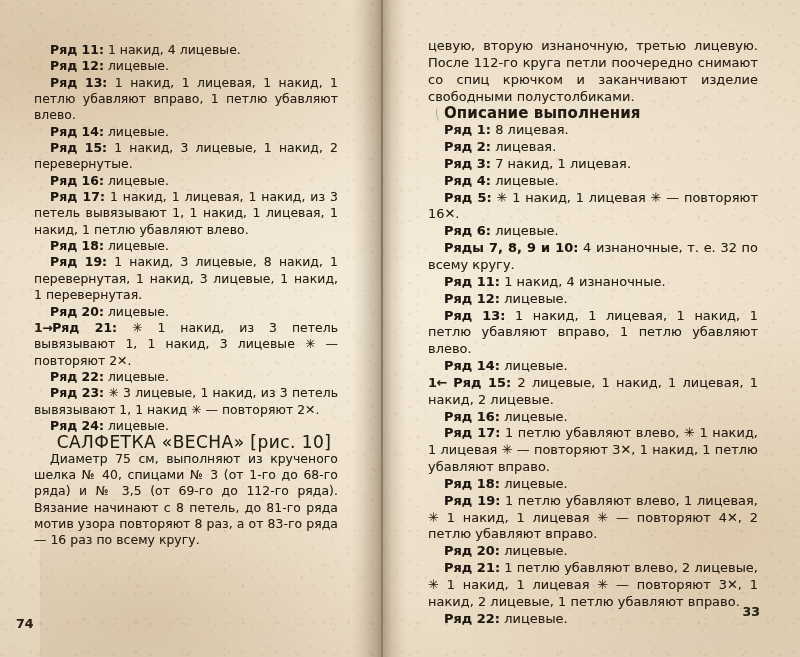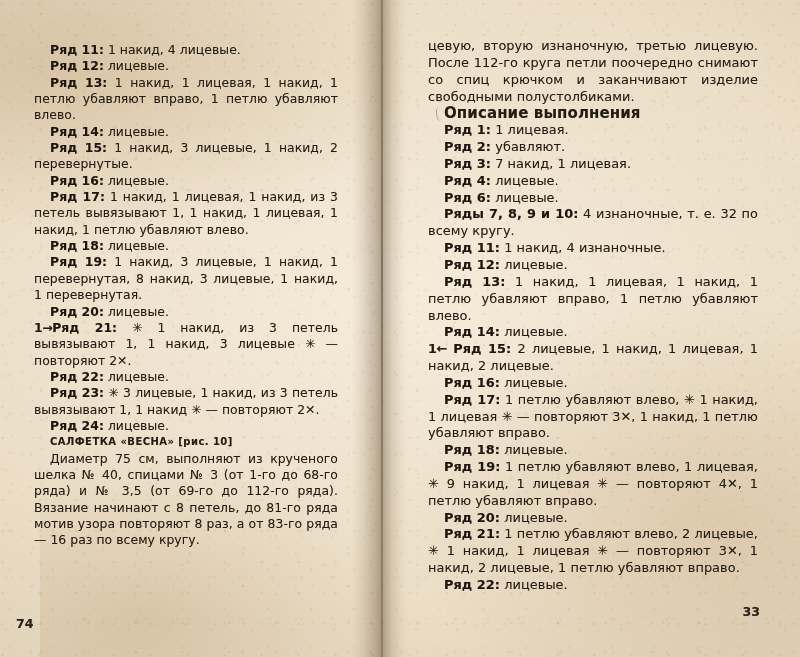--- a/index.html
+++ b/index.html
@@ -110,26 +110,26 @@
   }
   .col p.noindent { text-indent: 0; }
 
   b, .rowlbl {
     font-weight: bold;
     color: #1d1610;
   }
 
   
   .sec-head {
-    font-weight: bold;
-    font-size: 10px;
+    font-weight: normal;
+    font-size: 17px;
     letter-spacing: .45px;
     margin: 17px 0 10px 12px;
     text-indent: 0;
-    text-align: left;
+    text-align: center;
   }
   .sub-head {
     font-weight: bold;
     font-size: 15px;
     margin: 17px 0 9px 22px;
     text-indent: 0;
     text-align: left;
     letter-spacing: .1px;
   }
 
@@ -184,21 +184,21 @@
     <div class="col">
 
       <p><b class="rowlbl">Ряд 11:</b><span> 1 накид, 4 лицевые.</span></p>
       <p><b class="rowlbl">Ряд 12:</b><span> лицевые.</span></p>
       <p><b class="rowlbl">Ряд 13:</b><span> 1 накид, 1 лицевая, 1 накид, 1 петлю убавляют вправо, 1 петлю убавляют влево.</span></p>
       <p><b class="rowlbl">Ряд 14:</b><span> лицевые.</span></p>
       <p><b class="rowlbl">Ряд 15:</b><span> 1 накид, 3 лицевые, 1 накид, 2 перевернутые.</span></p>
       <p><b class="rowlbl">Ряд 16:</b><span> лицевые.</span></p>
       <p><b class="rowlbl">Ряд 17:</b><span> 1 накид, 1 лицевая, 1 накид, из 3 петель вывязывают 1, 1 накид, 1 лицевая, 1 накид, 1 петлю убавляют влево.</span></p>
       <p><b class="rowlbl">Ряд 18:</b><span> лицевые.</span></p>
-      <p><b class="rowlbl">Ряд 19:</b><span> 1 накид, 3 лицевые, 1 накид, 1 перевернутая, 8 накид, 3 лицевые, 1 накид, 1 перевернутая.</span></p>
+      <p><b class="rowlbl">Ряд 19:</b><span> 1 накид, 3 лицевые, 8 накид, 1 перевернутая, 1 накид, 3 лицевые, 1 накид, 1 перевернутая.</span></p>
       <p><b class="rowlbl">Ряд 20:</b><span> лицевые.</span></p>
 
       <p class="noindent marker"><span class="mk">1→</span><b class="rowlbl">Ряд 21:</b><span> ✳ 1 накид, из 3 петель вывязывают 1, 1 накид, 3 лицевые ✳ — повторяют 2✕.</span></p>
 
       <p><b class="rowlbl">Ряд 22:</b><span> лицевые.</span></p>
       <p><b class="rowlbl">Ряд 23:</b><span> ✳ 3 лицевые, 1 накид, из 3 петель вывязывают 1, 1 накид ✳ — повторяют 2✕.</span></p>
       <p><b class="rowlbl">Ряд 24:</b><span> лицевые.</span></p>
 
       <p class="sec-head">САЛФЕТКА «ВЕСНА» [рис. 10]</p>
 
@@ -212,37 +212,38 @@
   <div class="page page-right">
     <div class="col">
 
       <p class="noindent">цевую, вторую изнаночную, третью лицевую. После 112-го круга петли поочередно снимают со спиц крючком и заканчивают изделие свободными полустолбиками.</p>
 
       <div style="position:relative;">
         <span class="tick"></span>
         <p class="sub-head">Описание выполнения</p>
       </div>
 
-      <p><b class="rowlbl">Ряд 1:</b><span> 1 лицевая.</span></p>
-      <p><b class="rowlbl">Ряд 2:</b><span> убавляют.</span></p>
+      <p><b class="rowlbl">Ряд 1:</b><span> 8 лицевая.</span></p>
+      <p><b class="rowlbl">Ряд 2:</b><span> лицевая.</span></p>
       <p><b class="rowlbl">Ряд 3:</b><span> 7 накид, 1 лицевая.</span></p>
       <p><b class="rowlbl">Ряд 4:</b><span> лицевые.</span></p>
+      <p><b class="rowlbl">Ряд 5:</b><span> ✳ 1 накид, 1 лицевая ✳ — повторяют 16✕.</span></p>
       <p><b class="rowlbl">Ряд 6:</b><span> лицевые.</span></p>
       <p><b class="rowlbl">Ряды 7, 8, 9 и 10:</b><span> 4 изнаночные, т. е. 32 по всему кругу.</span></p>
       <p><b class="rowlbl">Ряд 11:</b><span> 1 накид, 4 изнаночные.</span></p>
       <p><b class="rowlbl">Ряд 12:</b><span> лицевые.</span></p>
       <p><b class="rowlbl">Ряд 13:</b><span> 1 накид, 1 лицевая, 1 накид, 1 петлю убавляют вправо, 1 петлю убавляют влево.</span></p>
       <p><b class="rowlbl">Ряд 14:</b><span> лицевые.</span></p>
 
       <p class="noindent marker"><span class="mk">1←</span>&nbsp;<b class="rowlbl">Ряд 15:</b><span> 2 лицевые, 1 накид, 1 лицевая, 1 накид, 2 лицевые.</span></p>
 
       <p><b class="rowlbl">Ряд 16:</b><span> лицевые.</span></p>
       <p><b class="rowlbl">Ряд 17:</b><span> 1 петлю убавляют влево, ✳ 1 накид, 1 лицевая ✳ — повторяют 3✕, 1 накид, 1 петлю убавляют вправо.</span></p>
       <p><b class="rowlbl">Ряд 18:</b><span> лицевые.</span></p>
-      <p><b class="rowlbl">Ряд 19:</b><span> 1 петлю убавляют влево, 1 лицевая, ✳ 9 накид, 1 лицевая ✳ — повторяют 4✕, 1 петлю убавляют вправо.</span></p>
+      <p><b class="rowlbl">Ряд 19:</b><span> 1 петлю убавляют влево, 1 лицевая, ✳ 1 накид, 1 лицевая ✳ — повторяют 4✕, 2 петлю убавляют вправо.</span></p>
       <p><b class="rowlbl">Ряд 20:</b><span> лицевые.</span></p>
       <p><b class="rowlbl">Ряд 21:</b><span> 1 петлю убавляют влево, 2 лицевые, ✳ 1 накид, 1 лицевая ✳ — повторяют 3✕, 1 накид, 2 лицевые, 1 петлю убавляют вправо.</span></p>
       <p><b class="rowlbl">Ряд 22:</b><span> лицевые.</span></p>
 
     </div>
   </div>
 
   <span class="page-num page-num-right">33</span>
 
   <div class="gutter"></div>

